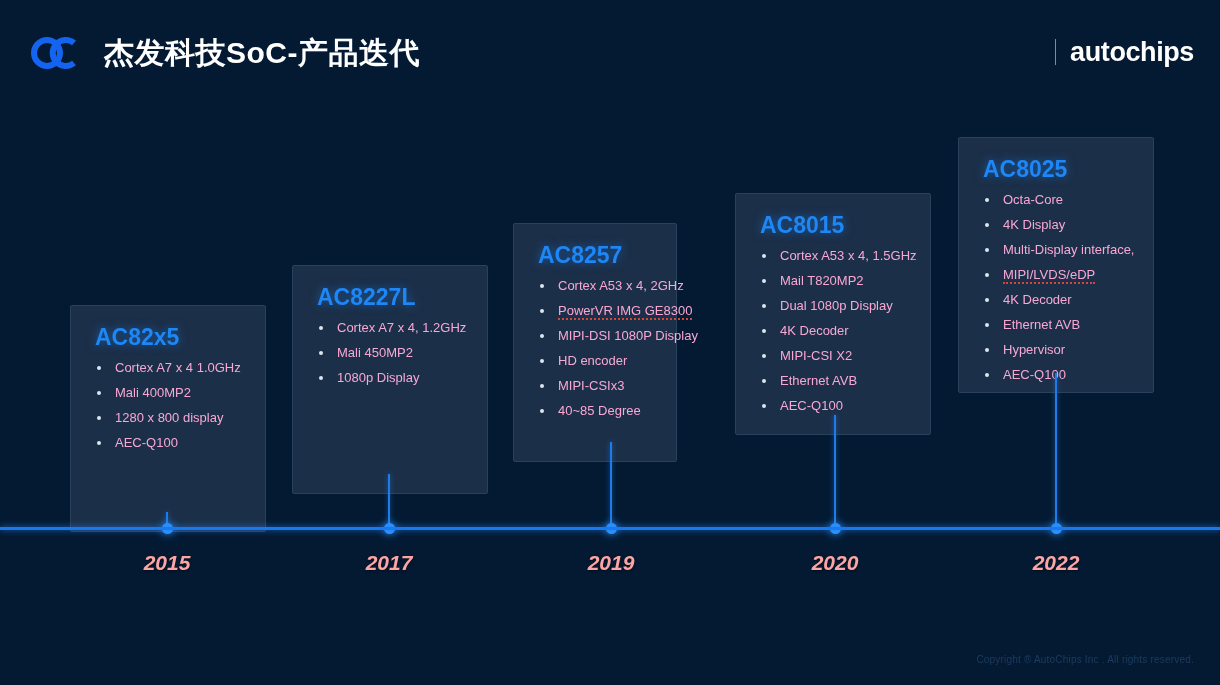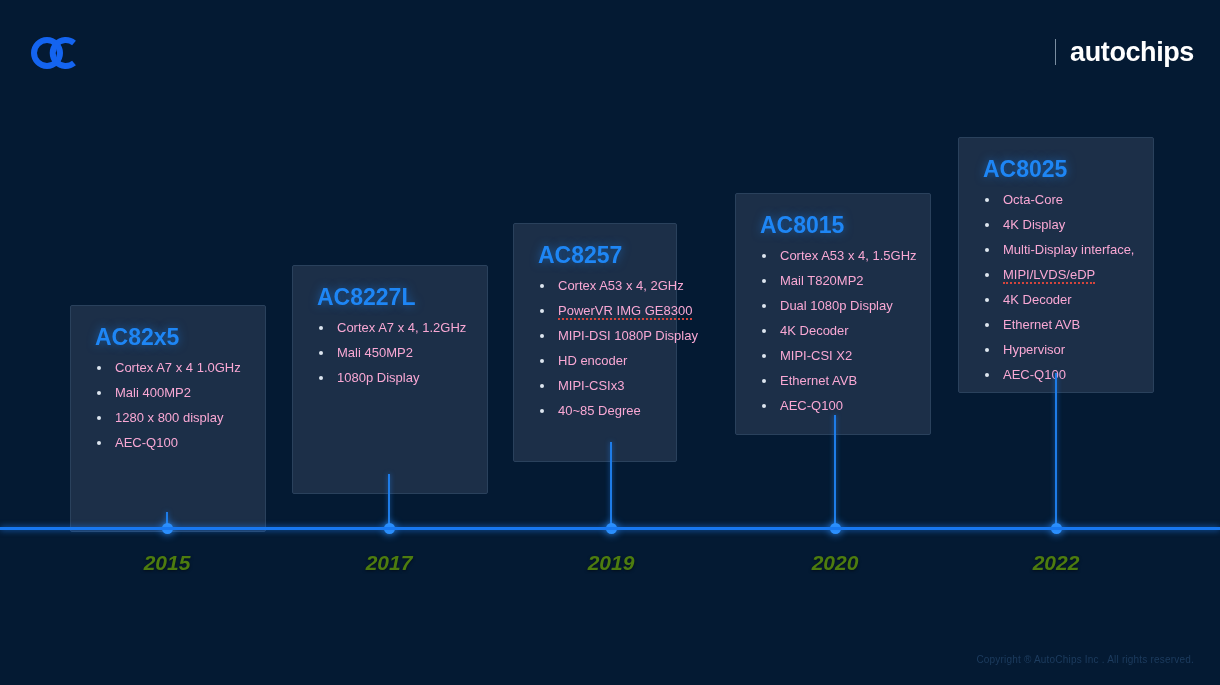--- a/index.html
+++ b/index.html
@@ -56,21 +56,21 @@
     border-radius:50%; background:#2F93FF; margin-left:-5px;
     box-shadow:0 0 8px rgba(47,147,255,0.95);
   }
   .connector {
     position:absolute; width:2px; background:#1E7CE8; margin-left:-1px;
     box-shadow:0 0 5px rgba(30,124,232,0.7);
   }
   .year-label {
     position:absolute; top:551px;
     font-size:21px; font-weight:bold; font-style:italic;
-    color:#4d7c0f; transform:translateX(-50%);
+    color:#fca5a5; transform:translateX(-50%);
     text-shadow:0 1px 3px rgba(0,0,0,0.5);
     white-space:nowrap;
   }
 
   
   .soc-card {
     position:absolute;
     background:#1C2F48;
     border:1px solid #2a415c;
     border-radius:2px;
@@ -111,20 +111,21 @@
 
 <div id="header">
 
   <div id="brand-logo">
     <svg width="56" height="34" viewBox="0 0 56 34">
       <circle cx="17" cy="17" r="13" fill="none" stroke="#1464F0" stroke-width="6"></circle>
       <path d="M 44 7 A 13 13 0 1 0 44 27" fill="none" stroke="#1464F0" stroke-width="6"></path>
     </svg>
   </div>
 
+  <div id="page-title">杰发科技SoC-产品迭代</div>
 
   <div id="corp-logos">
     <div id="logo-divider"></div>
     <div id="autochips-wordmark">autochips</div>
   </div>
 </div>
 
 <div id="stage">
     <div class="soc-card" style="left: 70px; top: 285px; width: 196px; height: 227px;">
       <div class="card-title">AC82x5</div>

